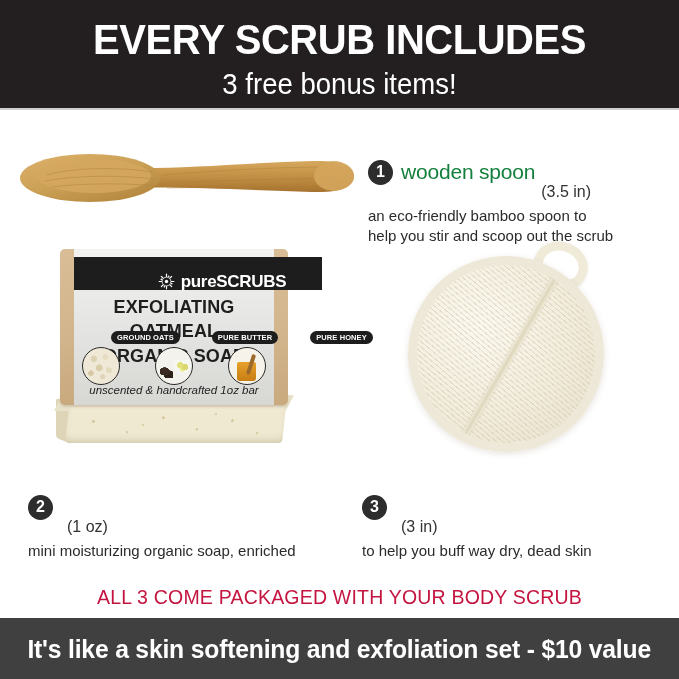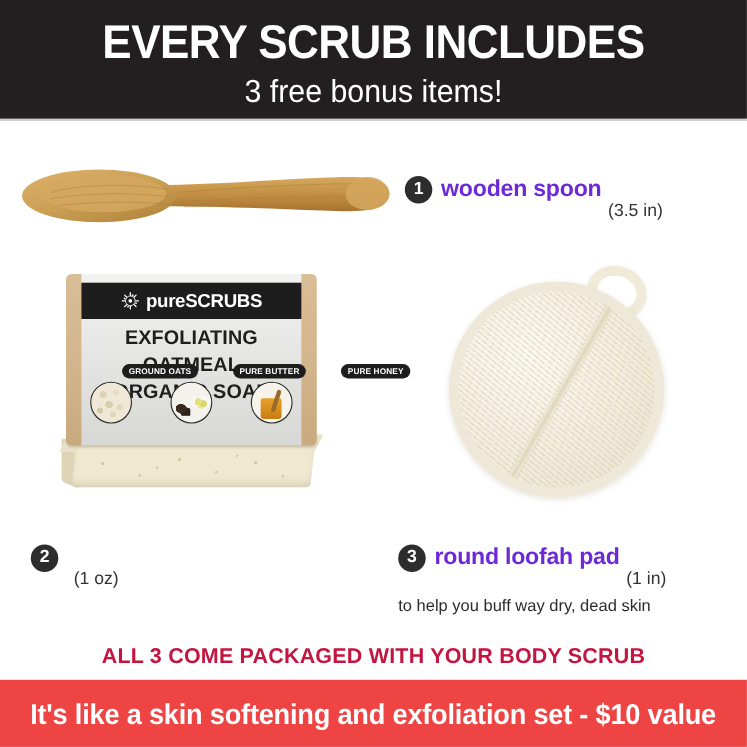--- a/index.html
+++ b/index.html
@@ -76,22 +76,22 @@
     font-weight: bold;
     display: flex;
     align-items: center;
     justify-content: center;
     flex: 0 0 auto;
     margin-right: 8px;
     line-height: 1;
   }
   .item-title {
     font-size: 21px;
-    font-weight: bold;
-    color: #6d28d9;
+    font-weight: normal;
+    color: #15803d;
     letter-spacing: -0.2px;
   }
   .item-qty {
     font-size: 16px;
     font-weight: normal;
     color: #333333;
     margin-left: 6px;
     margin-top: 40px;
   }
   .item-desc {
@@ -183,23 +183,24 @@
     left: 26px; top: 6px;
     width: 200px; height: 156px;
     background: linear-gradient(180deg,#f2f2f0 0%,#e3e3e1 55%,#d7d7d4 100%);
   }
   .label-black {
     position: absolute;
     left: 26px; top: 14px;
     width: 200px; height: 33px;
     background: #1d1d1d;
     display: flex;
-    align-items: center;
+    align-items: flex-end;
     justify-content: center;
     gap: 6px;
+    padding-left: 48px;
   }
   .mandala {
     width: 17px; height: 17px;
     flex: 0 0 auto;
   }
   .brand {
     color: #ffffff;
     font-size: 17px;
     font-weight: bold;
     letter-spacing: -0.3px;
@@ -384,31 +385,31 @@
 
   
   .tagline {
     position: absolute;
     left: 0; top: 588px;
     width: 679px;
     text-align: center;
     color: #c41540;
     font-family: "Liberation Sans Narrow", "Liberation Sans", sans-serif;
     font-size: 19.5px;
-    font-weight: bold;
+    font-weight: normal;
     letter-spacing: 0.2px;
     line-height: 1;
     white-space: nowrap;
   }
   .banner {
     position: absolute;
     left: 0; top: 618px;
     width: 679px;
     height: 61px;
-    background: #ef4444;
+    background: #404040;
     display: flex;
     align-items: center;
     justify-content: center;
   }
   .banner-text {
     color: #ffffff;
     font-family: "Liberation Sans Narrow", "Liberation Sans", sans-serif;
     font-size: 26px;
     font-weight: bold;
     letter-spacing: -0.2px;
@@ -463,20 +464,24 @@
 
       <ellipse cx="322" cy="31" rx="20" ry="15" fill="#d4a55c" opacity="0.9"></ellipse>
     </svg>
   </div>
 
   <div class="block-1">
     <div class="item-head">
       <span class="badge">1</span>
       <span class="item-title">wooden spoon</span>
       <span class="item-qty">(3.5 in)</span>
+    </div>
+    <div class="item-desc">
+      <div>an eco-friendly bamboo spoon to</div>
+      <div>help you stir and scoop out the scrub</div>
     </div>
   </div>
 
   <div class="soap-art">
     <div class="soap-bar-side"></div>
     <div class="soap-bar-top"></div>
     <div class="soap-bar-front"></div>
     <div class="kraft-shadow"></div>
     <div class="kraft"></div>
     <div class="label-panel"></div>
@@ -519,46 +524,47 @@
       <span class="pill">PURE BUTTER</span>
       <span class="pill">PURE HONEY</span>
     </div>
 
     <div class="swatches">
       <span class="swatch sw-oats"></span>
       <span class="swatch sw-shea"></span>
       <span class="swatch sw-honey"></span>
     </div>
 
+    <div class="label-foot">unscented &amp; handcrafted 1oz bar</div>
   </div>
 
   <div class="block-2">
     <div class="item-head">
       <span class="badge">2</span>
       <span class="item-qty">(1 oz)</span>
     </div>
     <div class="item-desc">
+      <div>mini moisturizing organic soap, enriched</div>
     </div>
   </div>
 
   <div class="loofah-art">
     <div class="loofah-loop"></div>
     <div class="loofah-tab"></div>
     <div class="loofah-body">
       <div class="loofah-weave"></div>
       <div class="loofah-strap"></div>
       <div class="loofah-rim"></div>
     </div>
   </div>
 
   <div class="block-3">
     <div class="item-head">
       <span class="badge">3</span>
-      <span class="item-title">round loofah pad</span>
-      <span class="item-qty">(1 in)</span>
+      <span class="item-qty">(3 in)</span>
     </div>
     <div class="item-desc">
       <div>to help you buff way dry, dead skin</div>
     </div>
   </div>
 
   <div class="tagline">ALL 3 COME PACKAGED WITH YOUR BODY SCRUB</div>
   <div class="banner">
     <span class="banner-text">It's like a skin softening and exfoliation set - $10 value</span>
   </div>

